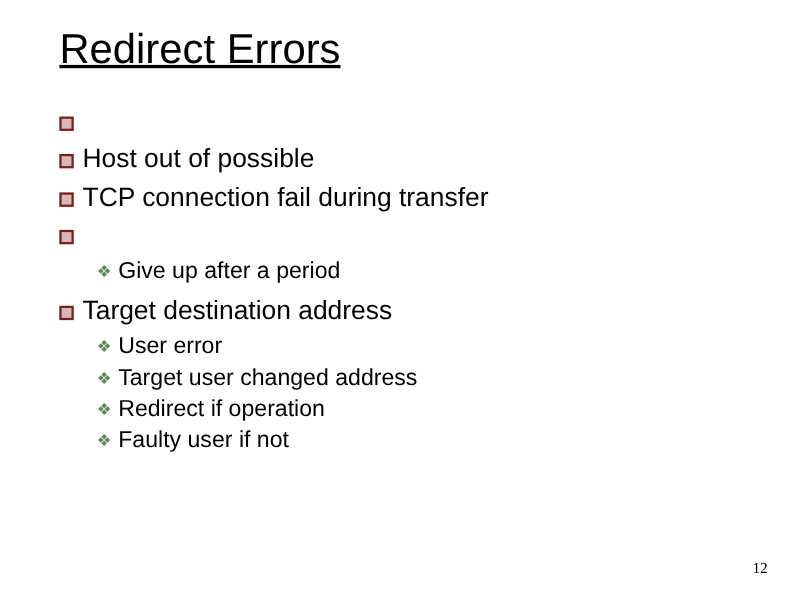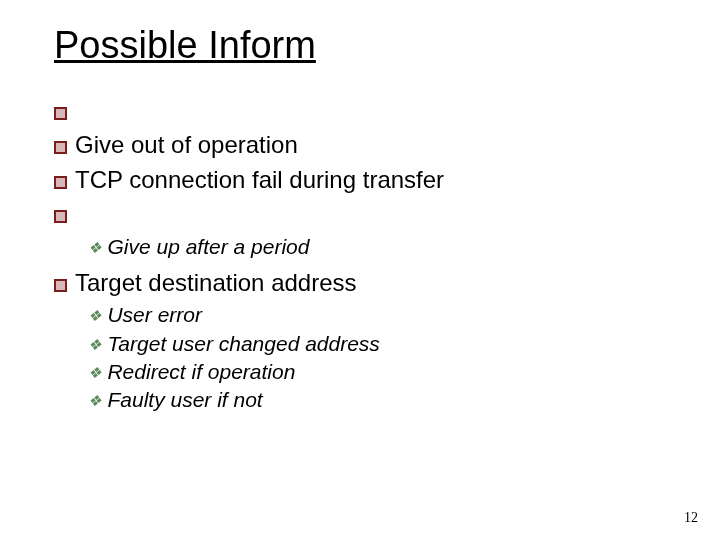--- a/index.html
+++ b/index.html
@@ -37,21 +37,20 @@
   }
   ul.level2 {
     list-style: none;
     padding: 0;
     margin: 2px 0 6px 34px;
   }
   ul.level2 > li {
     font-size: 21px;
     line-height: 1.35;
     margin: 0;
-    font-style: italic;
   }
   .bullet-box {
     display: inline-block;
     width: 13px;
     height: 13px;
     border: 2px solid #7a1d1d;
     background: #d6b8b8;
     margin-right: 8px;
     vertical-align: -1px;
     box-sizing: border-box;
@@ -68,28 +67,28 @@
     bottom: 14px;
     right: 22px;
     font-size: 14px;
     font-family: Liberation Serif, serif;
   }
 </style>
 </head>
 <body>
 
 <div class="slide">
-  <h1 class="title">Possible Inform</h1>
+  <h1 class="title">Redirect Errors</h1>
 
   <ul class="level1">
     <li>
       <span class="bullet-box"></span>
     </li>
     <li>
-      <span class="bullet-box"></span><span>Give out of operation</span>
+      <span class="bullet-box"></span><span>Host out of possible</span>
     </li>
     <li>
       <span class="bullet-box"></span><span>TCP connection fail during transfer</span>
     </li>
     <li>
       <span class="bullet-box"></span>
       <ul class="level2">
         <li>
           <span class="bullet-dia">❖</span><span>Give up after a period</span>
         </li>

